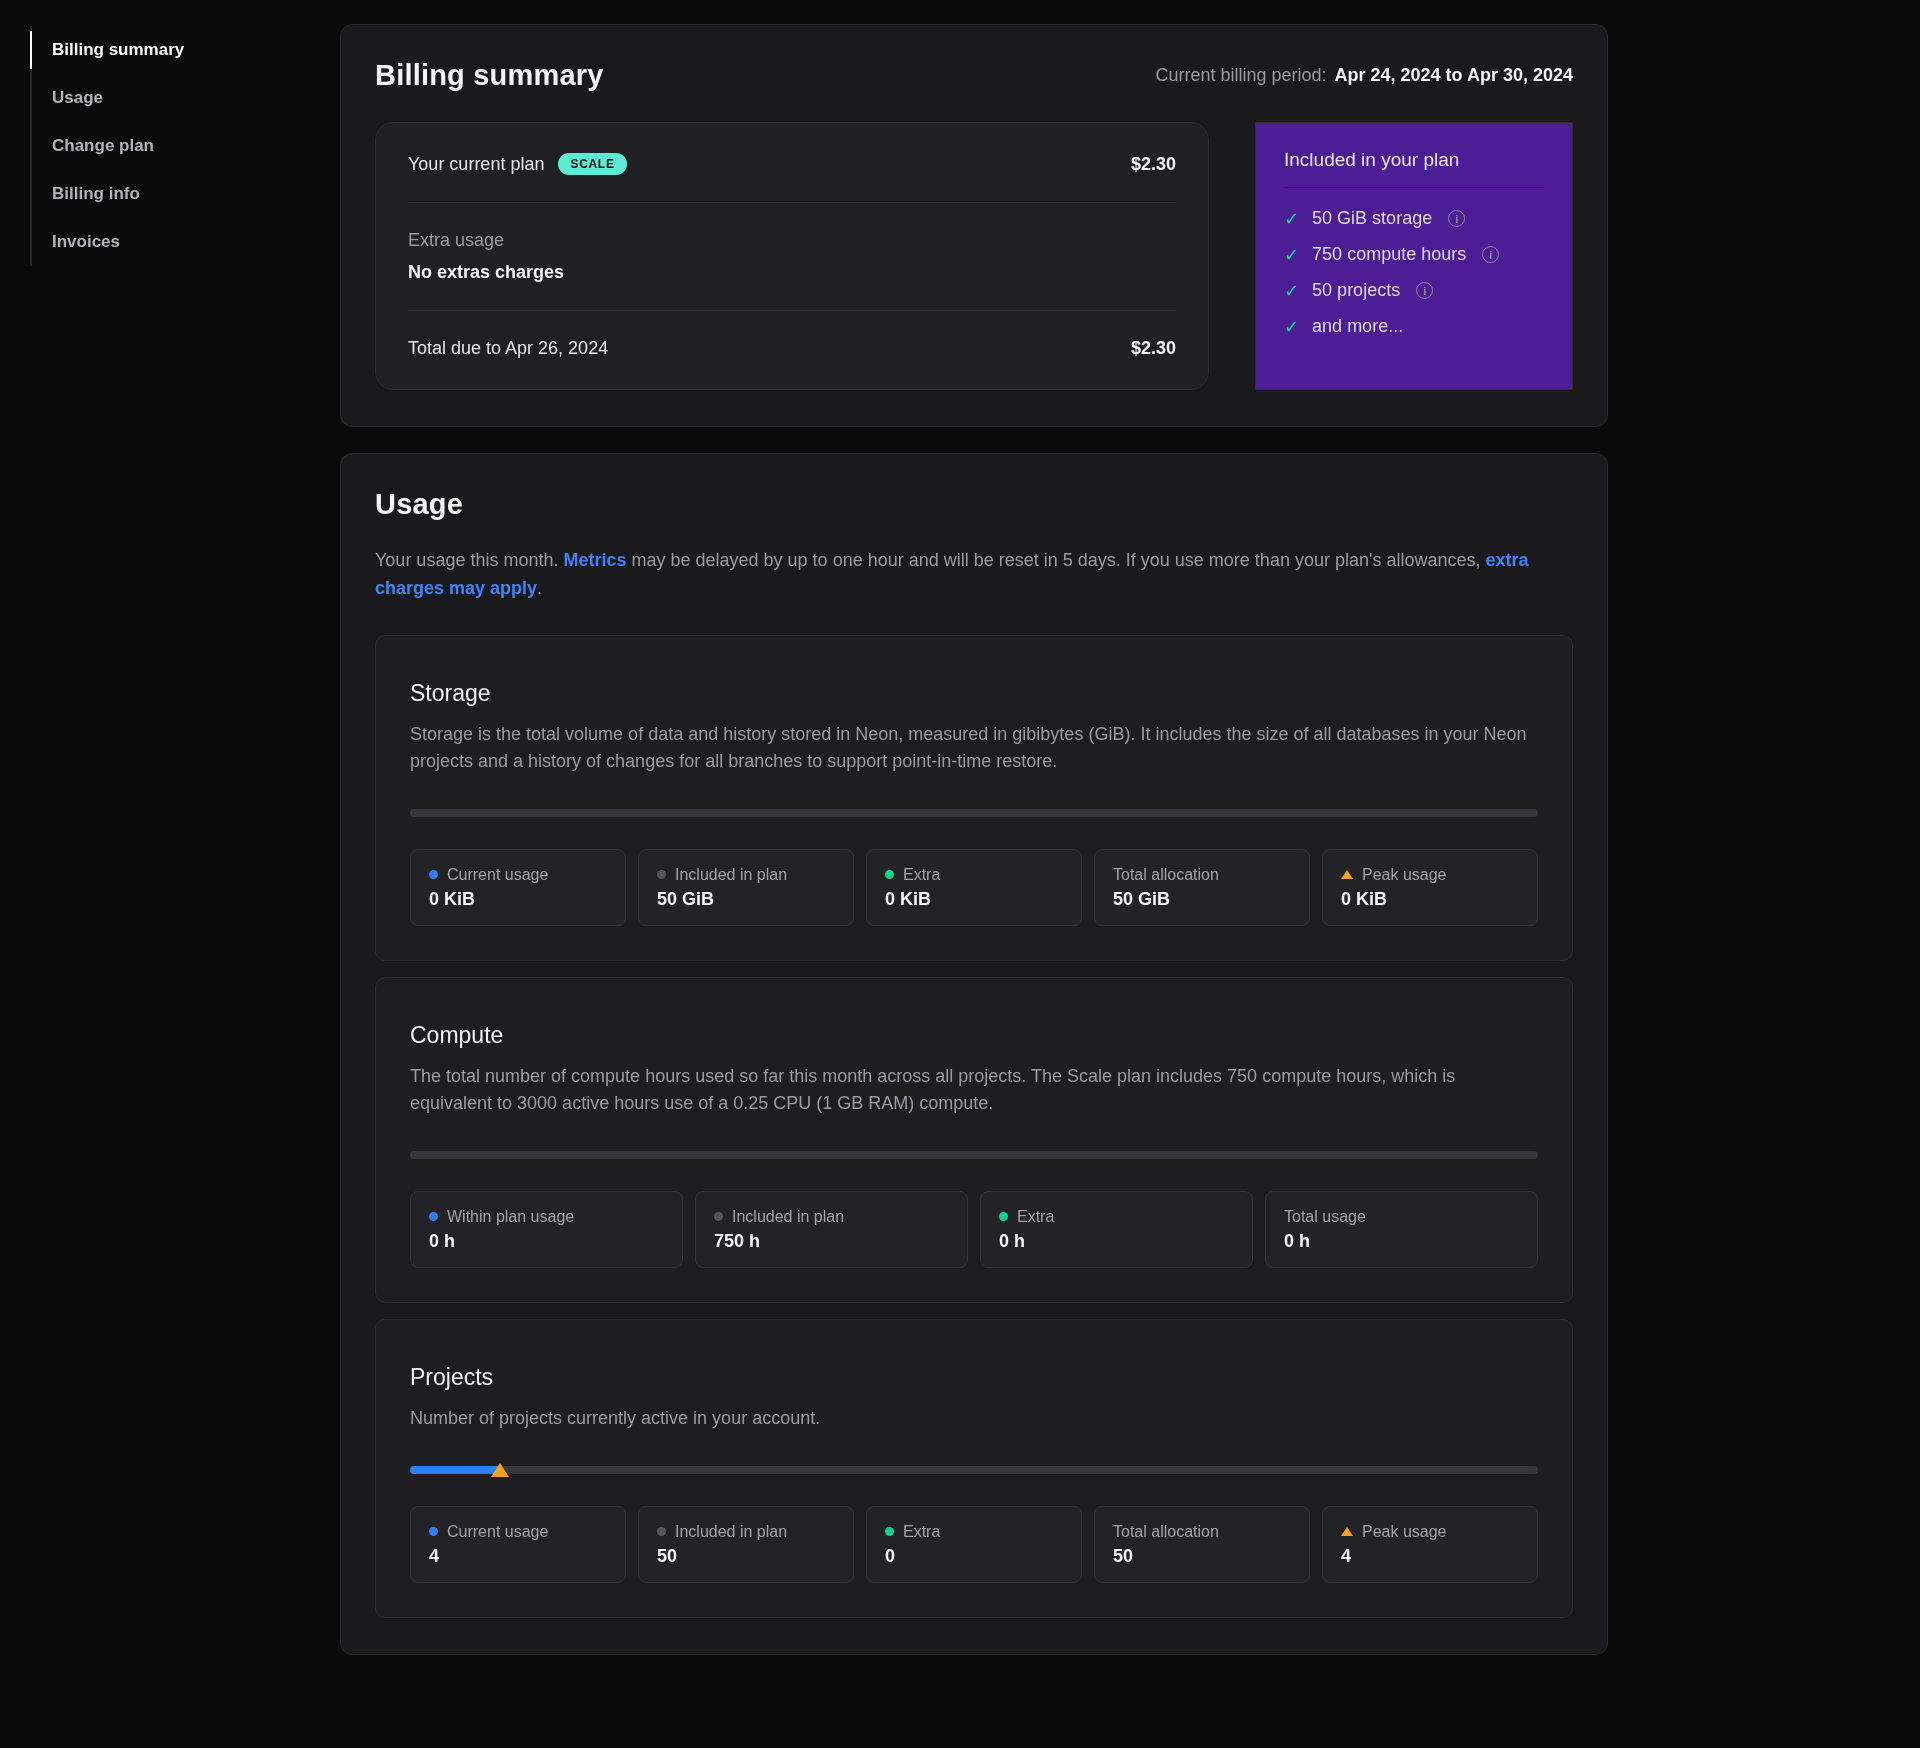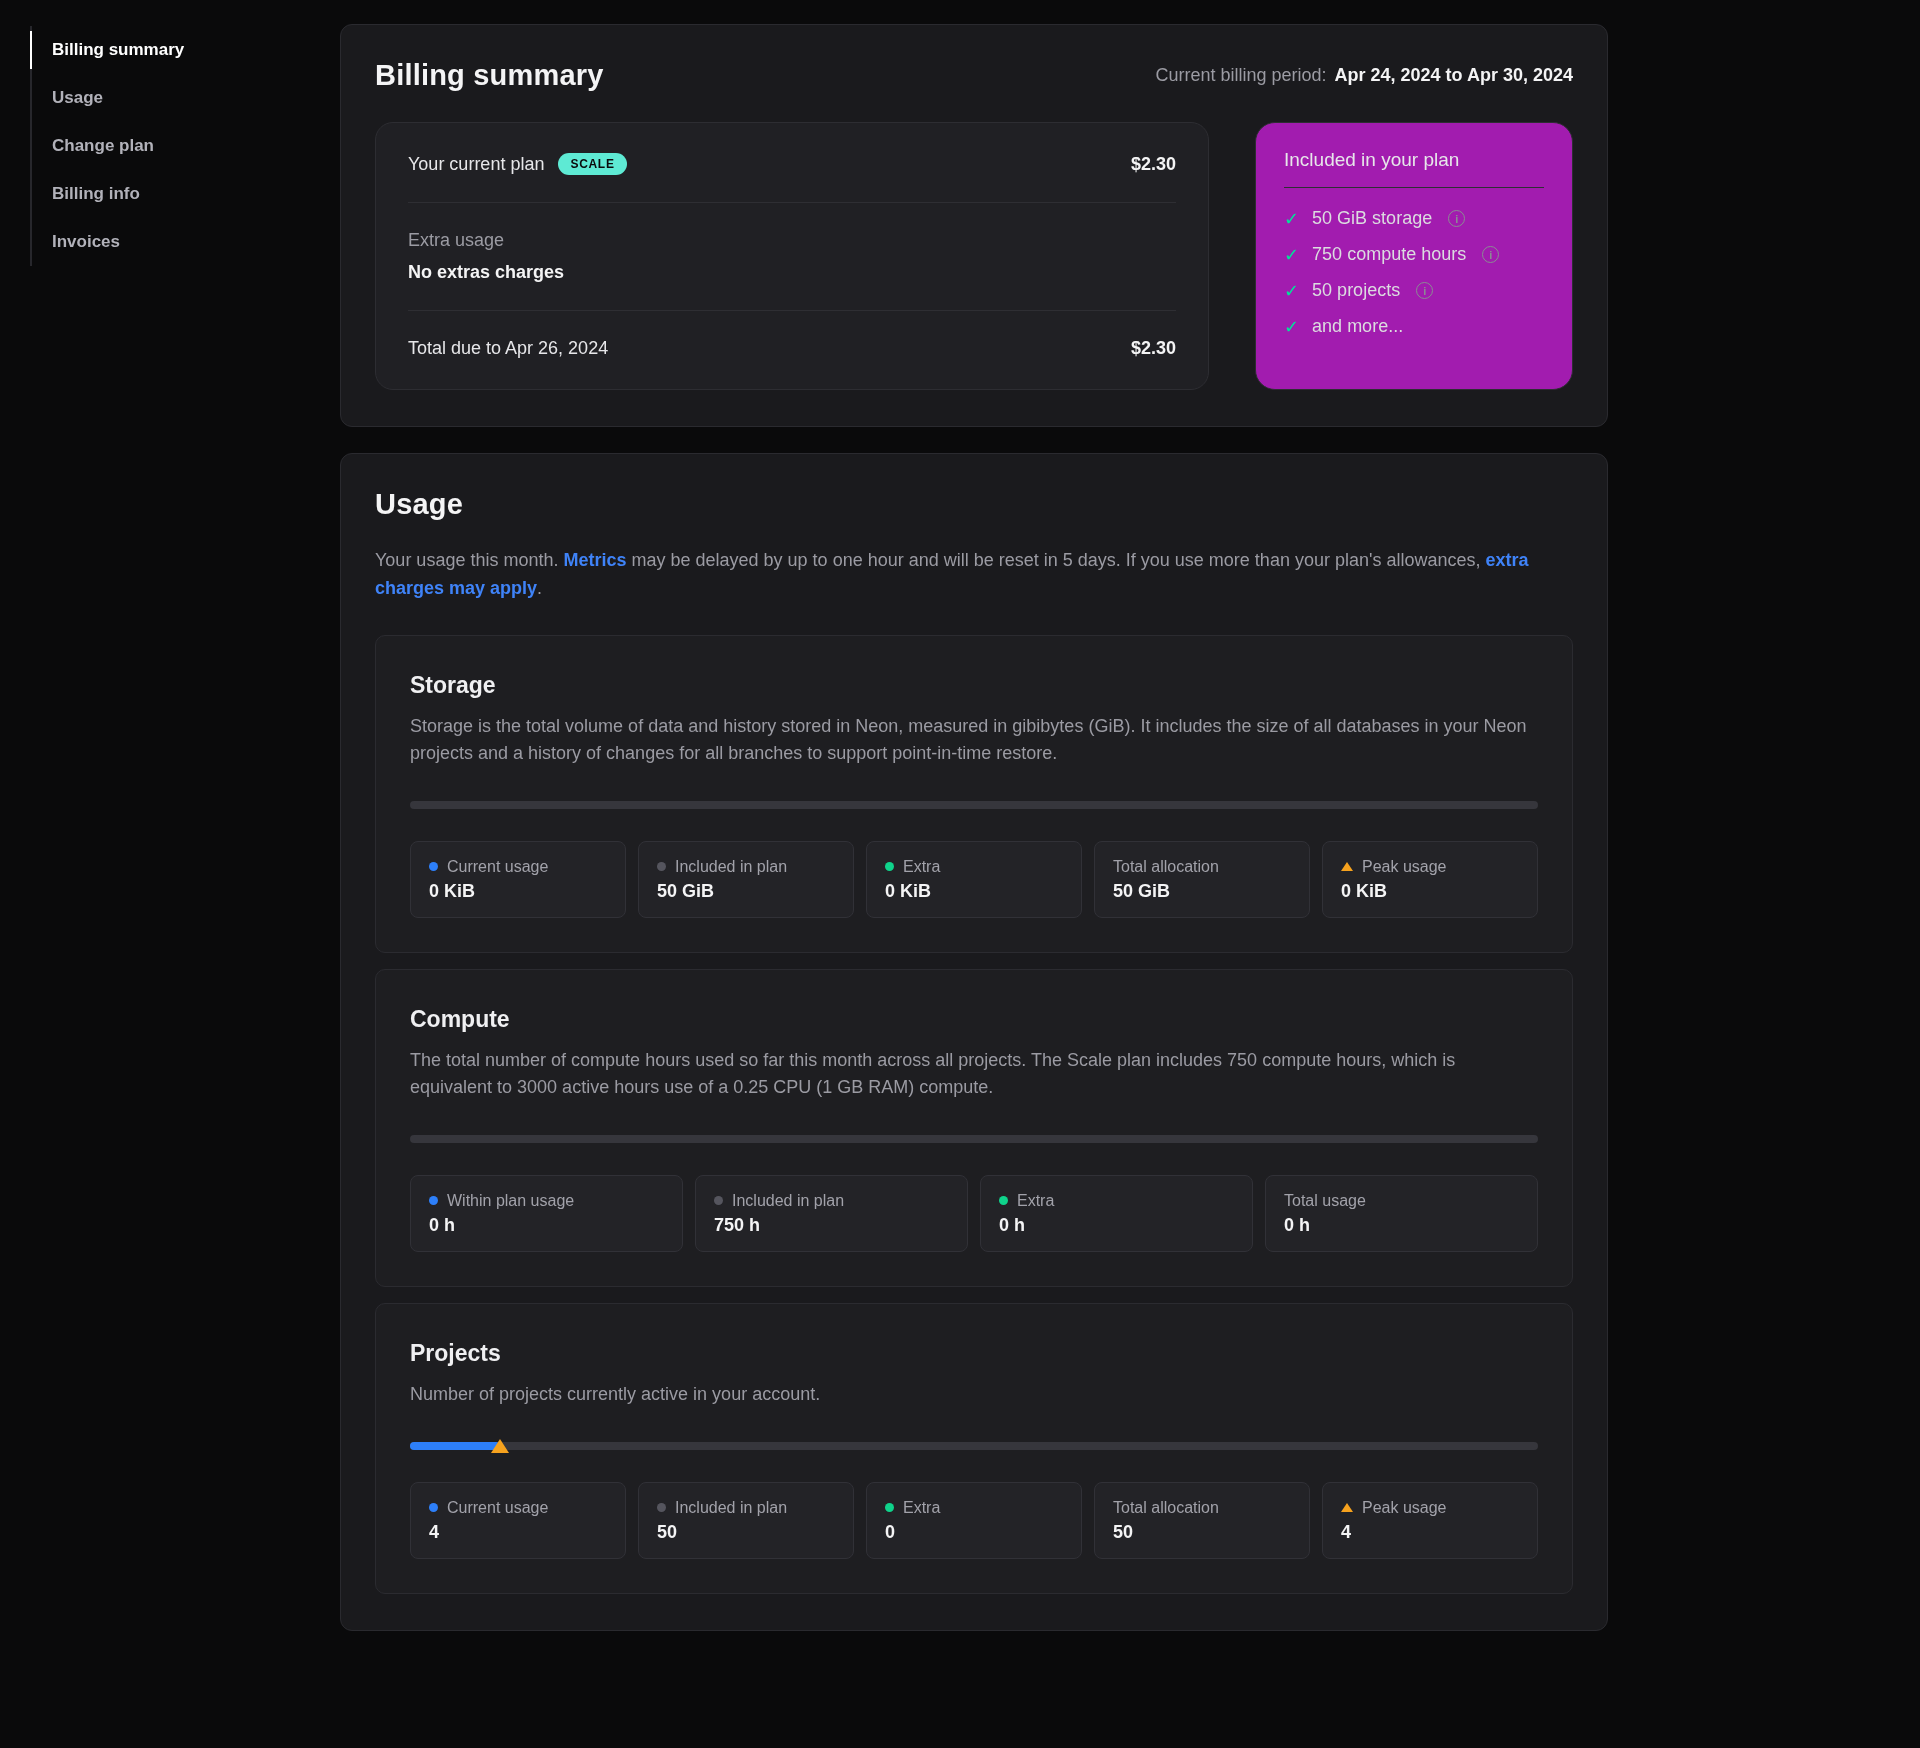--- a/index.html
+++ b/index.html
@@ -38,22 +38,22 @@
   .billing-header { display:flex; justify-content:space-between; align-items:center; margin-bottom:30px; }
   .period { font-size:18px; color:#9b9ba3; }
   .period-value { color:#f4f4f5; font-weight:700; margin-left:8px; }
 
   .panels-row { display:flex; gap:46px; }
   .plan-panel {
     flex:1; background:#202024; border:1px solid #2d2d32; border-radius:18px;
     padding:30px 32px;
   }
   .included-panel {
-    width:318px; flex-shrink:0; background:#a21caf; border:1px solid #2d2d32;
-    border-radius:20px; padding:26px 28px;
+    width:318px; flex-shrink:0; background:#4c1d95; border:1px solid #2d2d32;
+    border-radius:0; padding:26px 28px;
   }
   .plan-row { display:flex; justify-content:space-between; align-items:center; }
   .plan-label-wrap { display:flex; align-items:center; gap:14px; font-size:18px; color:#e7e7ea; }
   .badge {
     background:#5eead4; color:#0b0b0c; font-size:12px; font-weight:700;
     letter-spacing:.7px; padding:4px 12px; border-radius:999px; line-height:14px;text-align:center;
   }
   .amount { font-size:18px; font-weight:700; color:#f4f4f5; }
   .divider { height:1px; background:#2e2e33; border:0; margin:27px 0; }
   .divider-tight { height:1px; background:#2e2e33; border:0; margin:16px 0 20px; }
@@ -78,21 +78,21 @@
   
   .usage-title { margin:0 0 26px; }
   .intro { font-size:18px; line-height:1.55; color:#9b9ba3; margin:0 0 32px; max-width:1180px; }
   .link { color:#3f83f8; font-weight:600; text-decoration:none; cursor:pointer; }
 
   .sections { display:flex; flex-direction:column; gap:16px; }
   .usage-section {
     background:#1e1e21; border:1px solid #2b2b30; border-radius:10px;
     padding:32px 34px 34px;
   }
-  .section-title { margin:4px 0 14px; font-size:23px; font-weight:700; color:#f0f0f2; }
+  .section-title { margin:12px 0 14px; font-size:23px; font-weight:400; color:#f0f0f2; }
   .section-desc { margin:0 0 34px; font-size:18px; line-height:1.5; color:#9b9ba3; max-width:1185px; }
 
   .progress { position:relative; height:8px; border-radius:4px; background:#36363c; margin-bottom:32px; }
   .progress-fill { position:absolute; left:0; top:0; bottom:0; border-radius:4px; background:#2d7ff9; width:0; }
   .progress-marker {
     position:absolute; top:50%; transform:translate(-50%,-50%);
     width:0; height:0; border-left:9px solid transparent; border-right:9px solid transparent;
     border-bottom:14px solid #f6a21e;
   }
 

